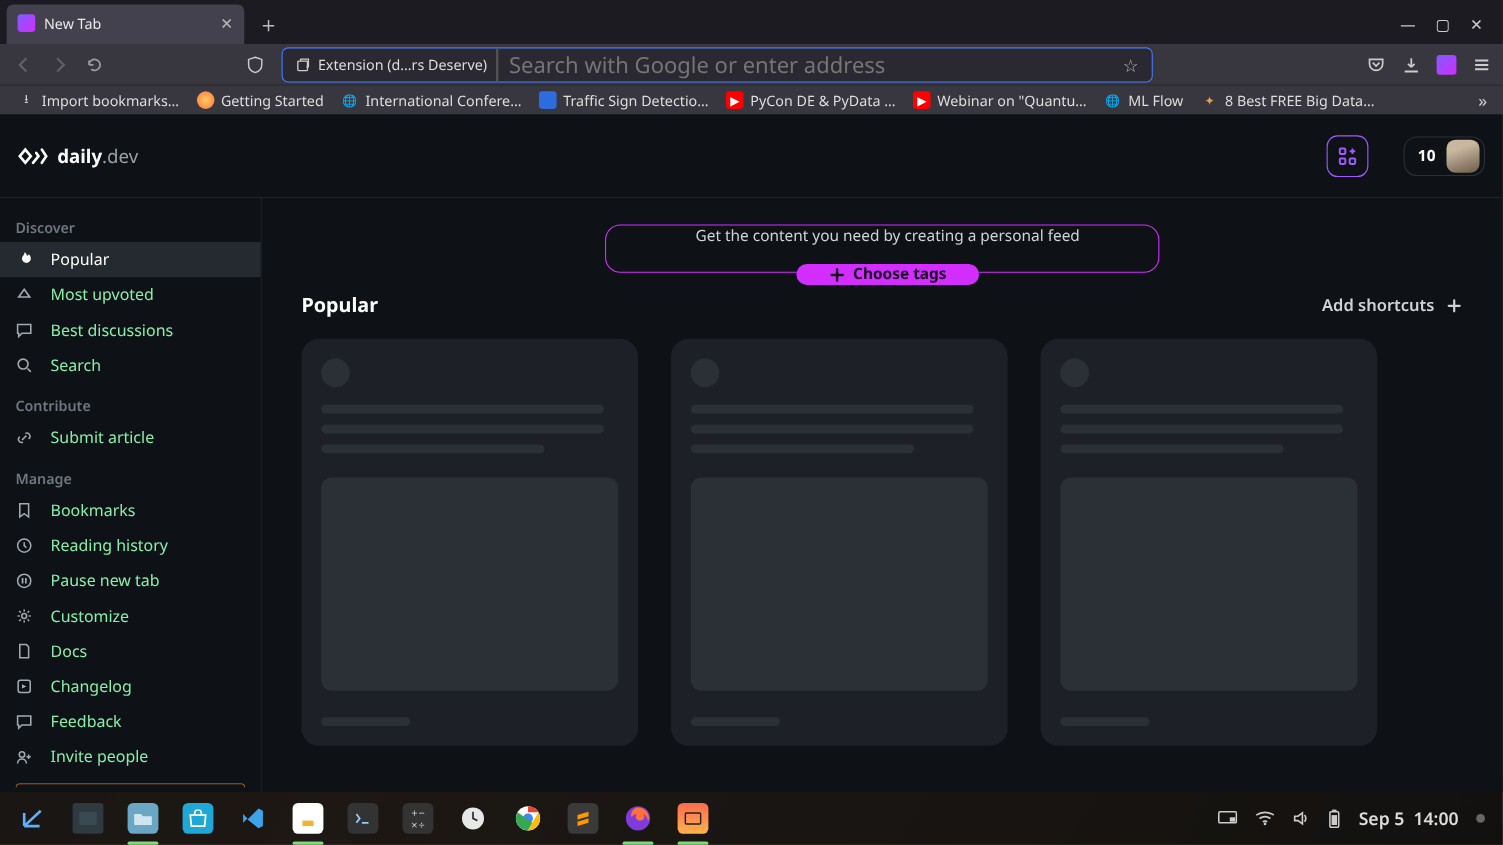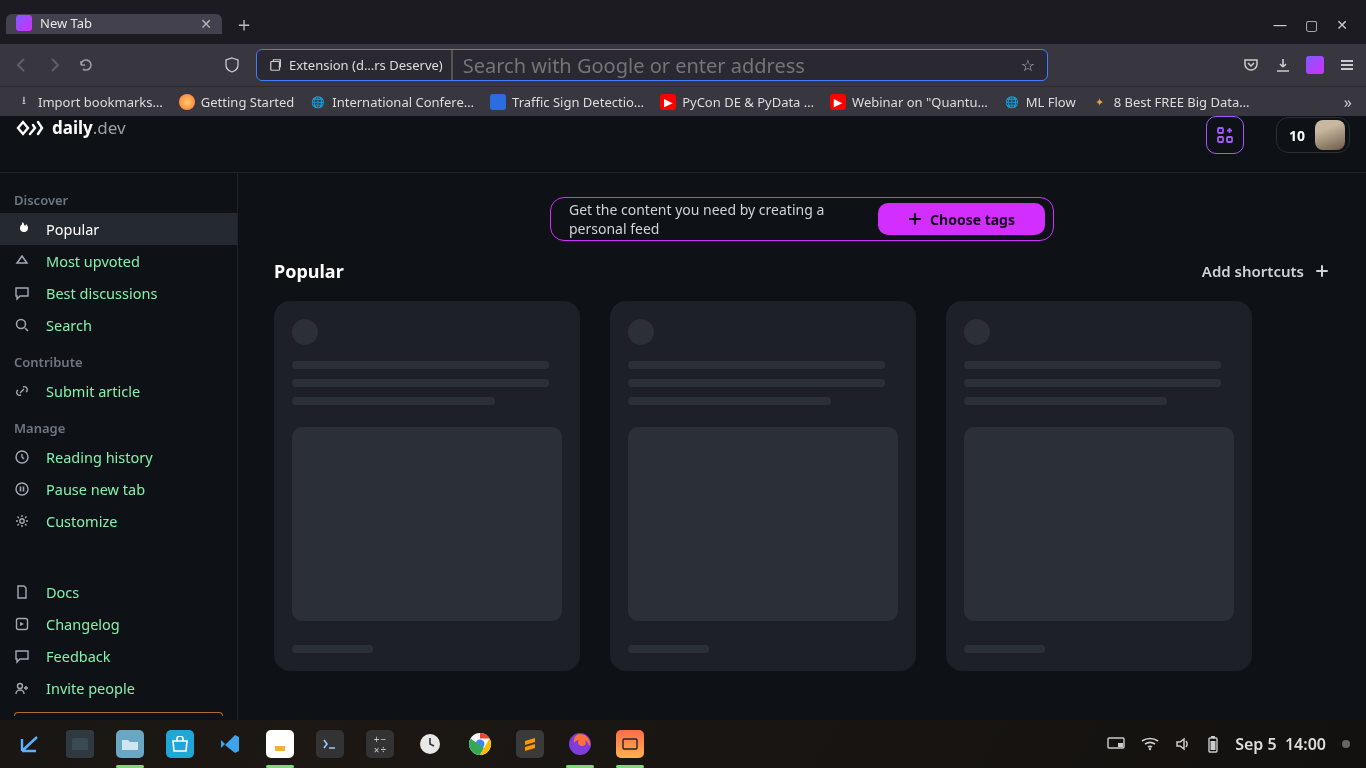--- a/index.html
+++ b/index.html
@@ -16,21 +16,21 @@
     --skel:#2b3036;
     --sidebar-active:#252a30;
   }
   *{box-sizing:border-box;margin:0;padding:0;font-family:system-ui,-apple-system,"Segoe UI",Roboto,Ubuntu,Arial,sans-serif;}
   body{width:1366px;height:768px;overflow:hidden;background:linear-gradient(120deg,#3a2c20,#6b4a2e 40%,#2a1e14);}
 
   
   .browser{position:absolute;left:0;top:0;width:1366px;height:720px;display:flex;flex-direction:column;background:var(--bg-browser-top);}
 
   .tabstrip{height:44px;display:flex;align-items:center;padding:4px 6px 0 6px;gap:8px;background:#1c1b22;}
-  .tab{height:20px;width:216px;background:var(--bg-tab-active);border-radius:6px 6px 0 0;display:flex;align-items:center;padding:0 10px;gap:8px;color:var(--fg);font-size:13px;border-bottom:2px solid var(--bg-tab-active);}
+  .tab{height:36px;width:216px;background:var(--bg-tab-active);border-radius:6px 6px 0 0;display:flex;align-items:center;padding:0 10px;gap:8px;color:var(--fg);font-size:13px;border-bottom:2px solid var(--bg-tab-active);}
   .tab .fav{width:16px;height:16px;border-radius:3px;background:linear-gradient(135deg,#7f5bff,#d22eff);}
   .tab-title{flex:1;white-space:nowrap;overflow:hidden;text-overflow:ellipsis;}
   .tab-close{opacity:.7;font-size:14px;cursor:pointer;}
   .new-tab{color:#bbb;font-size:20px;cursor:pointer;width:28px;text-align:center;}
   .win-controls{margin-left:auto;display:flex;gap:18px;color:#ccc;padding-right:12px;}
   .win-controls span{cursor:pointer;font-size:14px;}
 
   .toolbar{height:42px;background:var(--bg-browser-toolbar);display:flex;align-items:center;padding:0 10px;gap:8px;}
   .nav-btn{width:24px;height:24px;display:flex;align-items:center;justify-content:center;color:#9c9ba5;cursor:pointer;}
   .nav-btn.disabled{opacity:.4;cursor:default;}
@@ -43,40 +43,40 @@
   .toolbar-right span{cursor:pointer;}
   .ext-icon{width:18px;height:18px;border-radius:3px;background:linear-gradient(135deg,#7f5bff,#d22eff);}
 
   .bookmarks-bar{height:30px;background:var(--bg-browser-toolbar);border-top:1px solid #2c2b33;display:flex;align-items:center;padding:0 10px;gap:4px;}
   .bm{display:flex;align-items:center;gap:6px;color:#ddd;font-size:13px;padding:2px 6px;cursor:pointer;white-space:nowrap;}
   .bm .ico{width:16px;height:16px;border-radius:3px;display:flex;align-items:center;justify-content:center;font-size:11px;}
   .bm-more{margin-left:auto;color:#ccc;cursor:pointer;padding:0 4px;}
 
   
   .viewport{flex:1;background:var(--bg-page);display:flex;flex-direction:column;color:var(--fg);}
-  .dd-header{height:57px;border-bottom:1px solid #1e242b;display:flex;align-items:flex-start;padding:0 16px;}
+  .dd-header{height:76px;border-bottom:1px solid #1e242b;display:flex;align-items:center;padding:0 16px;}
   .logo{display:flex;align-items:center;gap:8px;}
   .logo-mark{font-size:18px;letter-spacing:-1px;color:#fff;}
   .logo-text{font-size:17px;font-weight:700;color:#fff;}
   .logo-text .dev{font-weight:400;color:#9aa0a6;}
   .dd-header-right{margin-left:auto;display:flex;align-items:center;gap:32px;}
   .grid-plus{width:38px;height:38px;border:1px solid var(--border-purple);border-radius:10px;display:flex;align-items:center;justify-content:center;color:var(--border-purple);cursor:pointer;}
   .level-pill{height:36px;border:1px solid #2b3036;border-radius:12px;display:flex;align-items:center;gap:10px;padding:0 4px 0 12px;color:#fff;font-weight:700;font-size:14px;}
   .avatar{width:30px;height:30px;border-radius:8px;background:linear-gradient(160deg,#c8b8a0 30%,#6b5a48);}
 
   .dd-body{flex:1;display:flex;overflow:hidden;}
   .sidebar{width:238px;border-right:1px solid #1e242b;padding:14px 0 4px 0;display:flex;flex-direction:column;overflow:hidden;}
   .side-sec{padding:4px 14px;color:#6e767f;font-size:13px;font-weight:600;}
   .side-item{display:flex;align-items:center;gap:14px;padding:6px 14px;color:#86efac;font-size:14.5px;line-height:20px;cursor:pointer;}
   .side-item.active{background:var(--sidebar-active);color:#fff;}
   .side-item .ic{width:18px;text-align:center;color:#a3a9b1;font-size:15px;}
   .side-spacer{flex:1;}
 
   .main{flex:1;padding:24px 36px;overflow:auto;}
-  .feed-banner{margin:0 auto 18px auto;width:504px;height:44px;border:1px solid var(--accent-pink);border-radius:14px;display:flex;align-items:center;padding:0 8px 0 18px;gap:16px;}
+  .feed-banner{margin:0 auto 18px auto;width:504px;height:44px;border:1px solid var(--accent-pink);border-radius:14px;display:flex;align-items:center;padding:0 8px 0 18px;gap:16px;flex-direction:column;}
   .feed-banner-text{color:#cfd3d8;font-size:14px;flex:1;}
   .choose-tags{background:var(--accent-pink);border:none;border-radius:10px;height:32px;padding:0 30px;display:flex;align-items:center;gap:8px;color:#15051b;font-weight:700;font-size:14px;cursor:pointer;}
 
   .main-head{display:flex;align-items:center;margin:10px 0 18px 0;}
   .main-title{font-size:18px;font-weight:700;color:#fff;}
   .add-shortcuts{margin-left:auto;color:#cfd3d8;font-size:15px;font-weight:600;display:flex;align-items:center;gap:10px;cursor:pointer;}
 
   .grid{display:flex;gap:30px;}
   .card{width:306px;height:370px;background:var(--card);border-radius:16px;padding:18px;display:flex;flex-direction:column;gap:16px;}
   .sk-circle{width:26px;height:26px;border-radius:50%;background:var(--skel);}
@@ -274,20 +274,28 @@
         <div class="side-item">
           <span class="ic">
             <svg width="16" height="16" viewBox="0 0 16 16">
                 <path d="M6 10l4-4M7 12a3 3 0 0 1-4-4l1-1M9 4a3 3 0 0 1 4 4l-1 1" stroke="currentColor" stroke-width="1.4" fill="none"></path>
               </svg>
           </span>
           <span>Submit article</span>
         </div>
 
         <div class="side-sec" style="margin-top:8px">Manage</div>
+        <div class="side-item">
+          <span class="ic">
+            <svg width="16" height="16" viewBox="0 0 16 16">
+                <path d="M4 2h8v12l-4-3-4 3V2z" stroke="currentColor" stroke-width="1.4" fill="none"></path>
+              </svg>
+          </span>
+          <span>Bookmarks</span>
+        </div>
         <div class="side-item">
           <span class="ic">
             <svg width="16" height="16" viewBox="0 0 16 16">
                 <circle cx="8" cy="8" r="6" stroke="currentColor" stroke-width="1.4" fill="none"></circle>
                 <path d="M8 5v3l2 2" stroke="currentColor" stroke-width="1.4" fill="none"></path>
               </svg>
           </span>
           <span>Reading history</span>
         </div>
         <div class="side-item">

